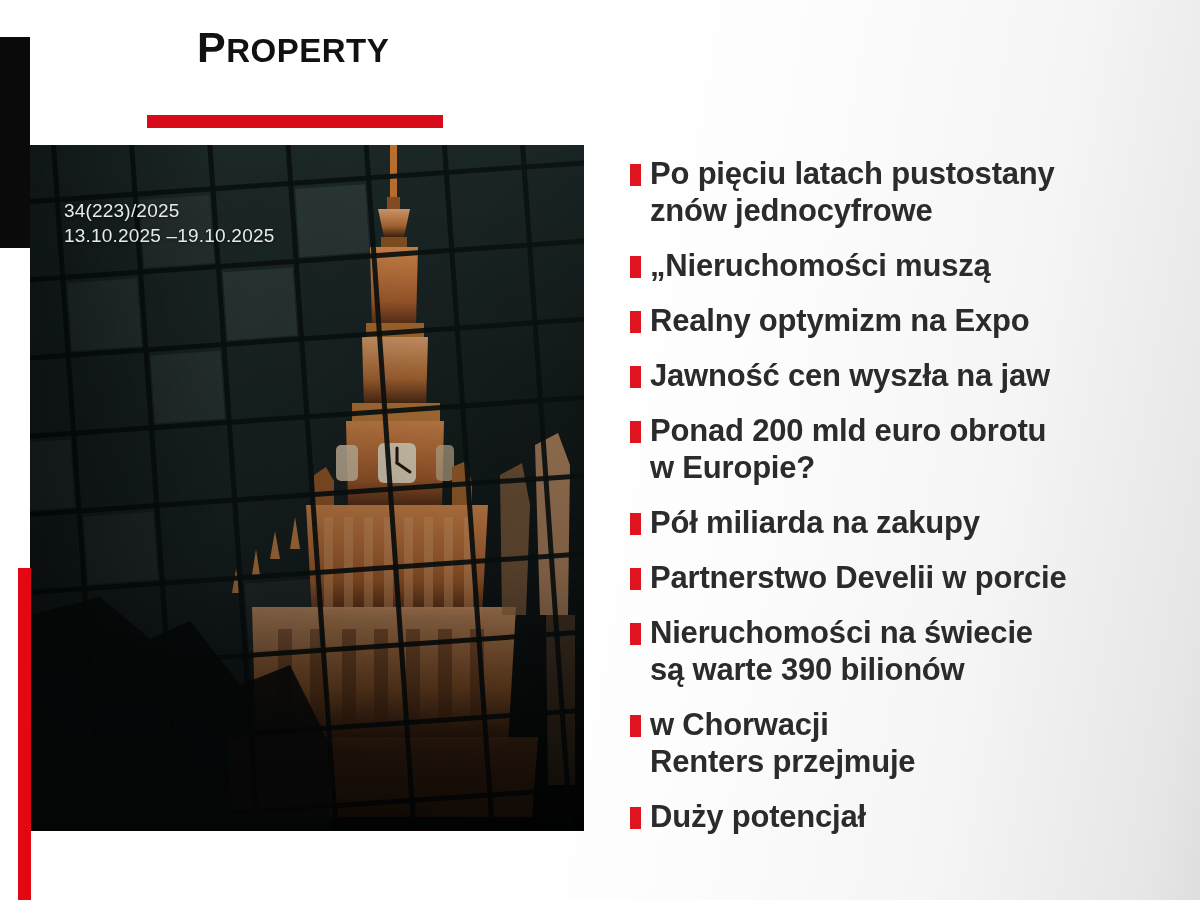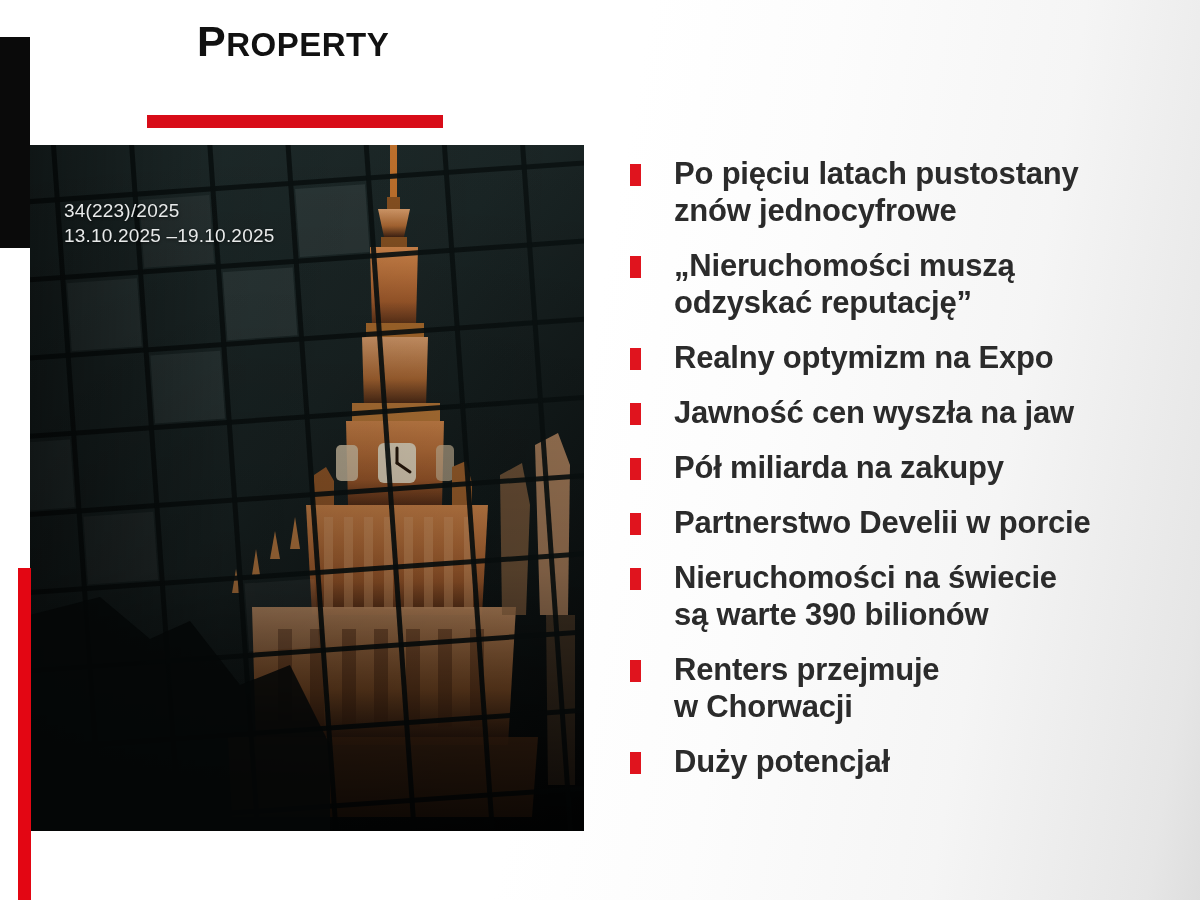--- a/index.html
+++ b/index.html
@@ -46,21 +46,21 @@
     top: 18px;
     width: 300px;
     height: 112px;
     z-index: 5;
   }
   .logo-line1 {
     position: absolute;
     left: 50px;
     top: 0px;
     font-size: 43px;
-    line-height: 47px;
+    line-height: 59px;
     font-weight: bold;
     letter-spacing: 0.5px;
     color: #111111;
     white-space: nowrap;
   }
   .logo-line1 .cap { font-size: 43px; }
   .logo-line1 .sm  { font-size: 33px; }
   .logo-line2 {
     position: absolute;
     left: 0px;
@@ -131,21 +131,20 @@
     background: #e0141e;
     margin-top: 9px;
     margin-right: 9px;
   }
   .headline-text {
     font-size: 31px;
     line-height: 37px;
     font-weight: bold;
     color: #2b2b2b;
     letter-spacing: -0.2px;
-    margin-left: 24px;
   }
   .headline-text .ln { display: block; }
 </style>
 </head>
 <body>
 
 <div class="page">
 
   <div class="left-black-block"></div>
   <div class="left-red-bar" style="background: rgb(227, 6, 19);"></div>
@@ -313,33 +312,39 @@
         <span class="bullet" style="background: rgb(224, 20, 30);"></span>
         <span class="headline-text" style="color: rgb(43, 43, 43);">
           <span class="ln">Po pięciu latach pustostany</span>
           <span class="ln">znów jednocyfrowe</span>
         </span>
       </div>
       <div class="headline-item">
         <span class="bullet" style="background: rgb(224, 20, 30);"></span>
         <span class="headline-text" style="color: rgb(43, 43, 43);">
           <span class="ln">„Nieruchomości muszą</span>
-          <span class="ln">odzyskać reputację”</span>
         </span>
       </div>
       <div class="headline-item">
         <span class="bullet" style="background: rgb(224, 20, 30);"></span>
         <span class="headline-text" style="color: rgb(43, 43, 43);">
           <span class="ln">Realny optymizm na Expo</span>
         </span>
       </div>
       <div class="headline-item">
         <span class="bullet" style="background: rgb(224, 20, 30);"></span>
         <span class="headline-text" style="color: rgb(43, 43, 43);">
           <span class="ln">Jawność cen wyszła na jaw</span>
+        </span>
+      </div>
+      <div class="headline-item">
+        <span class="bullet" style="background: rgb(224, 20, 30);"></span>
+        <span class="headline-text" style="color: rgb(43, 43, 43);">
+          <span class="ln">Ponad 200 mld euro obrotu</span>
+          <span class="ln">w Europie?</span>
         </span>
       </div>
       <div class="headline-item">
         <span class="bullet" style="background: rgb(224, 20, 30);"></span>
         <span class="headline-text" style="color: rgb(43, 43, 43);">
           <span class="ln">Pół miliarda na zakupy</span>
         </span>
       </div>
       <div class="headline-item">
         <span class="bullet" style="background: rgb(224, 20, 30);"></span>
@@ -350,22 +355,22 @@
       <div class="headline-item">
         <span class="bullet" style="background: rgb(224, 20, 30);"></span>
         <span class="headline-text" style="color: rgb(43, 43, 43);">
           <span class="ln">Nieruchomości na świecie</span>
           <span class="ln">są warte 390 bilionów</span>
         </span>
       </div>
       <div class="headline-item">
         <span class="bullet" style="background: rgb(224, 20, 30);"></span>
         <span class="headline-text" style="color: rgb(43, 43, 43);">
+          <span class="ln">w Chorwacji</span>
           <span class="ln">Renters przejmuje</span>
-          <span class="ln">w Chorwacji</span>
         </span>
       </div>
       <div class="headline-item">
         <span class="bullet" style="background: rgb(224, 20, 30);"></span>
         <span class="headline-text" style="color: rgb(43, 43, 43);">
           <span class="ln">Duży potencjał</span>
         </span>
       </div>
     </div>
 

